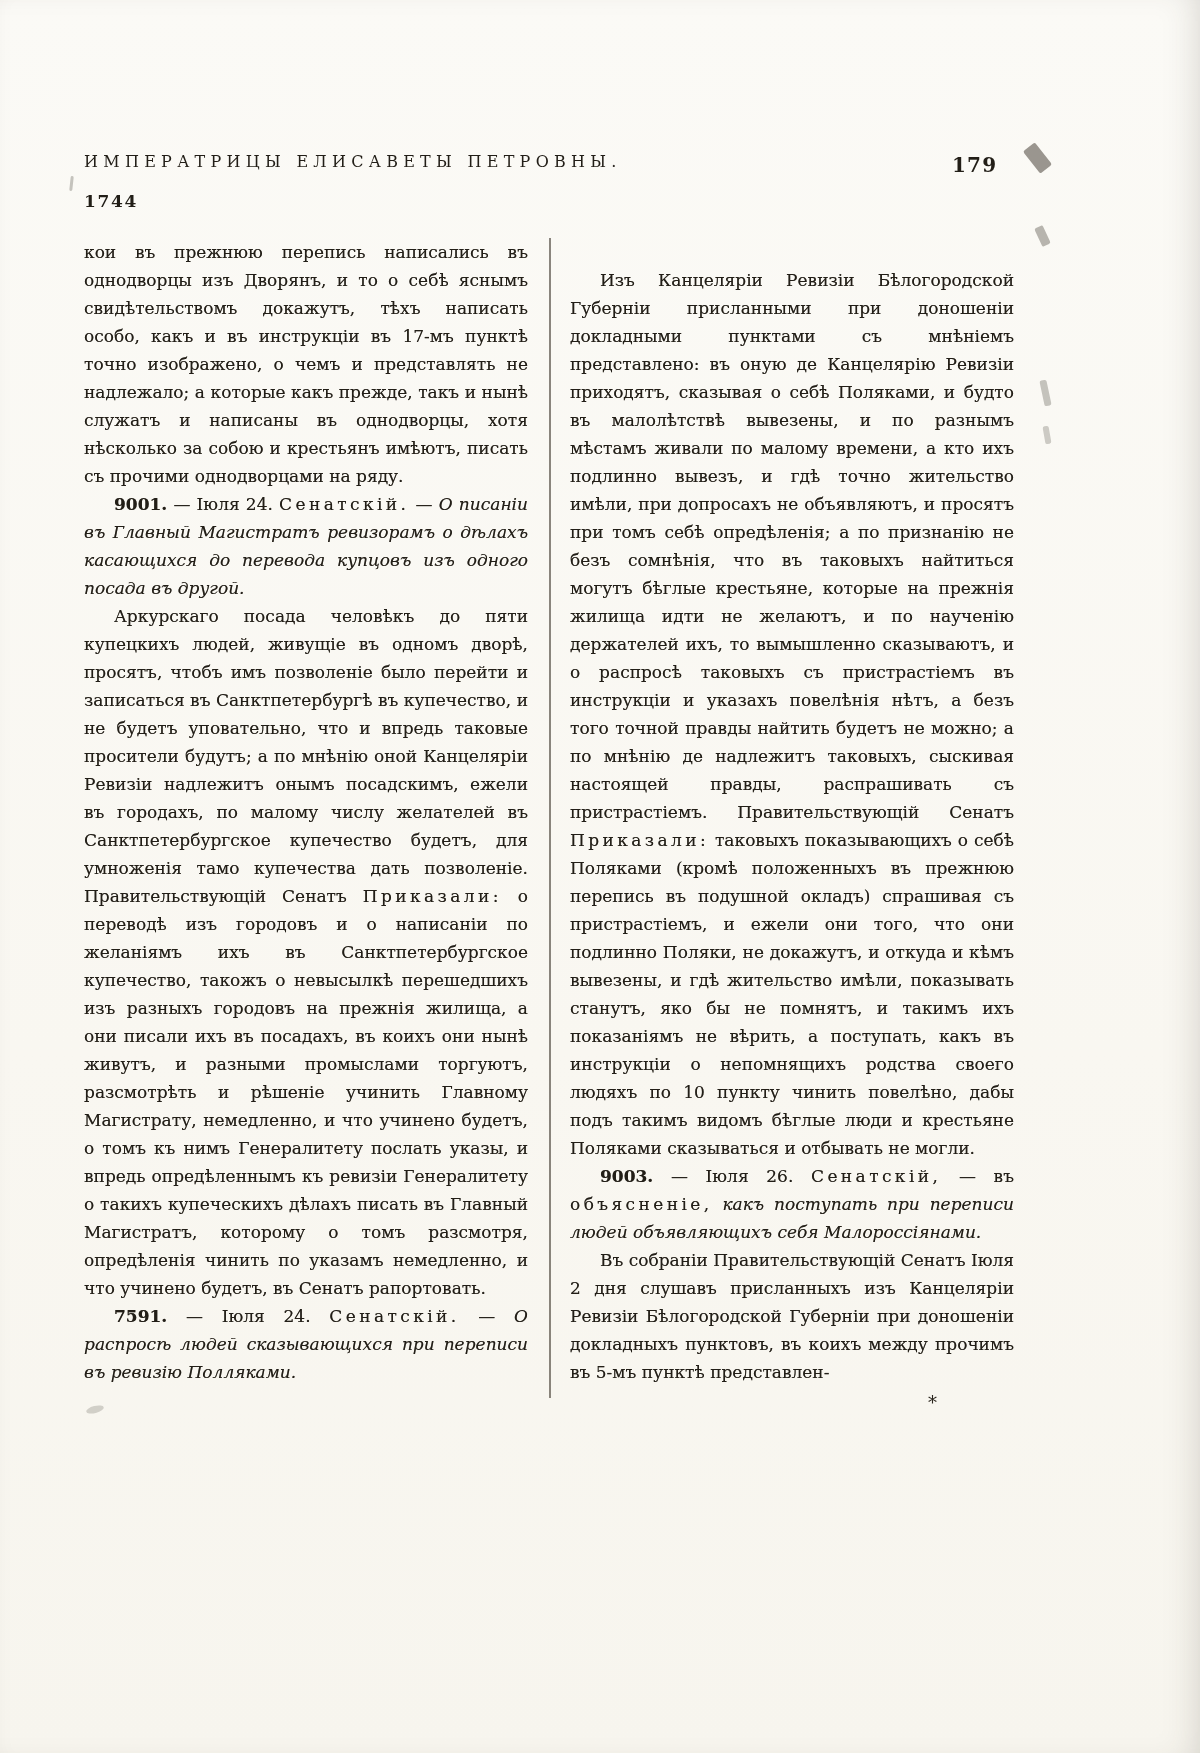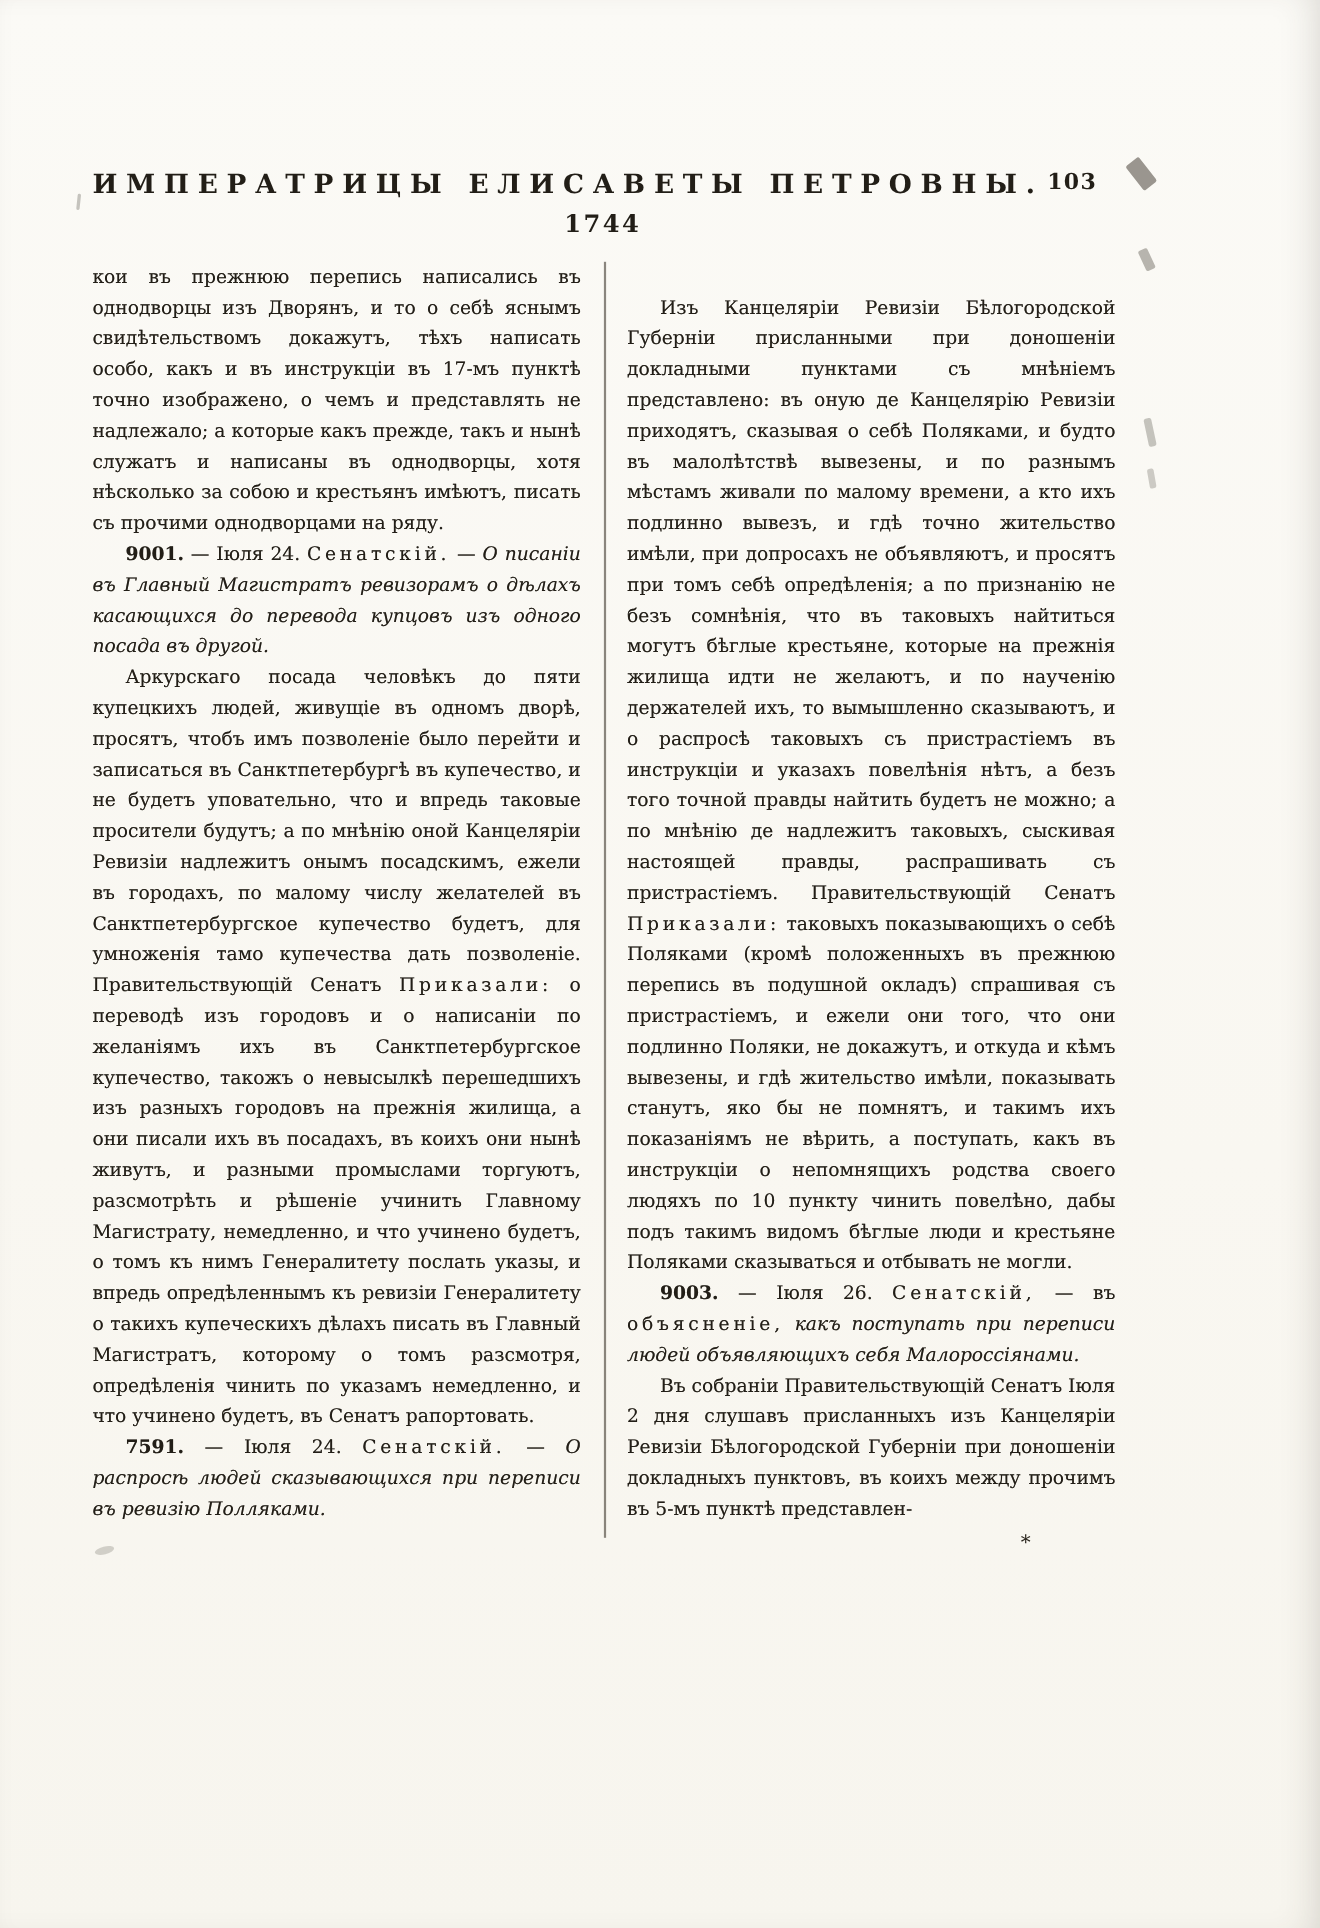--- a/index.html
+++ b/index.html
@@ -17,38 +17,36 @@
   .page::after {
     content: "";
     position: absolute;
     inset: 0;
     pointer-events: none;
     box-shadow: inset -22px 0 38px -24px rgba(60,52,40,0.22), inset 10px 0 30px -26px rgba(60,52,40,0.10);
   }
   .header-title {
     position: absolute;
     top: 152px; left: 84px; width: 860px;
-    text-align: center;
-    font-size: 24px;
-    font-weight: bold;
+    font-size: 16px;
+    font-weight: normal;
     letter-spacing: 0.33em;
     white-space: nowrap;
   }
   .page-number {
     position: absolute;
     top: 153px; left: 952px;
     font-size: 20px;
     font-weight: bold;
     letter-spacing: 0.06em;
   }
   .year {
     position: absolute;
     top: 191px; left: 84px; width: 928px;
-    text-align: center;
-    font-size: 22px;
+    font-size: 17px;
     letter-spacing: 0.10em;
     font-weight: bold;
   }
   .columns {
     position: absolute;
     top: 238px; left: 84px;
     width: 930px;
     display: flex;
     align-items: flex-end;
   }
@@ -90,21 +88,21 @@
   .m4 { top: 426px; left: 1044px; width: 6px; height: 18px; opacity: .26; transform: rotate(-10deg); }
   .m5 { top: 176px; left: 70px; width: 3px; height: 15px; opacity: .30; transform: rotate(6deg); }
   .m6 { top: 1406px; left: 86px; width: 18px; height: 7px; opacity: .22; border-radius: 50%; transform: rotate(-14deg); }
 </style>
 </head>
 <body>
 
 <div class="page">
 
   <div class="header-title">ИМПЕРАТРИЦЫ ЕЛИСАВЕТЫ ПЕТРОВНЫ.</div>
-  <div class="page-number">103</div>
+  <div class="page-number">179</div>
   <div class="year">1744</div>
 
   <div class="divider"></div>
 
   <div class="columns">
     <div class="column column-left">
         <p class="para no-indent"><span class="run-normal">кои въ прежнюю перепись написались въ однодворцы изъ Дворянъ, и то о себѣ яснымъ свидѣтельствомъ докажутъ, тѣхъ написать особо, какъ и въ инструкціи въ 17-мъ пунктѣ точно изображено, о чемъ и представлять не надлежало; а которые какъ прежде, такъ и нынѣ служатъ и написаны въ однодворцы, хотя нѣсколько за собою и крестьянъ имѣютъ, писать съ прочими однодворцами на ряду.</span></p>
         <p class="para indent"><span class="run-bold">9001.</span><span class="run-normal"> — Іюля 24. </span><span class="run-spaced">Сенатскій.</span><span class="run-normal"> — </span><span class="run-italic">О писаніи въ Главный Магистратъ ревизорамъ о дѣлахъ касающихся до перевода купцовъ изъ одного посада въ другой.</span></p>
         <p class="para indent"><span class="run-normal">Аркурскаго посада человѣкъ до пяти купецкихъ людей, живущіе въ одномъ дворѣ, просятъ, чтобъ имъ позволеніе было перейти и записаться въ Санктпетербургѣ въ купечество, и не будетъ уповательно, что и впредь таковые просители будутъ; а по мнѣнію оной Канцеляріи Ревизіи надлежитъ онымъ посадскимъ, ежели въ городахъ, по малому числу желателей въ Санктпетербургское купечество будетъ, для умноженія тамо купечества дать позволеніе. Правительствующій Сенатъ </span><span class="run-spaced">Приказали:</span><span class="run-normal"> о переводѣ изъ городовъ и о написаніи по желаніямъ ихъ въ Санктпетербургское купечество, такожъ о невысылкѣ перешедшихъ изъ разныхъ городовъ на прежнія жилища, а они писали ихъ въ посадахъ, въ коихъ они нынѣ живутъ, и разными промыслами торгуютъ, разсмотрѣть и рѣшеніе учинить Главному Магистрату, немедленно, и что учинено будетъ, о томъ къ нимъ Генералитету послать указы, и впредь опредѣленнымъ къ ревизіи Генералитету о такихъ купеческихъ дѣлахъ писать въ Главный Магистратъ, которому о томъ разсмотря, опредѣленія чинить по указамъ немедленно, и что учинено будетъ, въ Сенатъ рапортовать.</span></p>
         <p class="para indent"><span class="run-bold">7591.</span><span class="run-normal"> — Іюля 24. </span><span class="run-spaced">Сенатскій.</span><span class="run-normal"> — </span><span class="run-italic">О распросѣ людей сказывающихся при переписи въ ревизію Полляками.</span></p>

